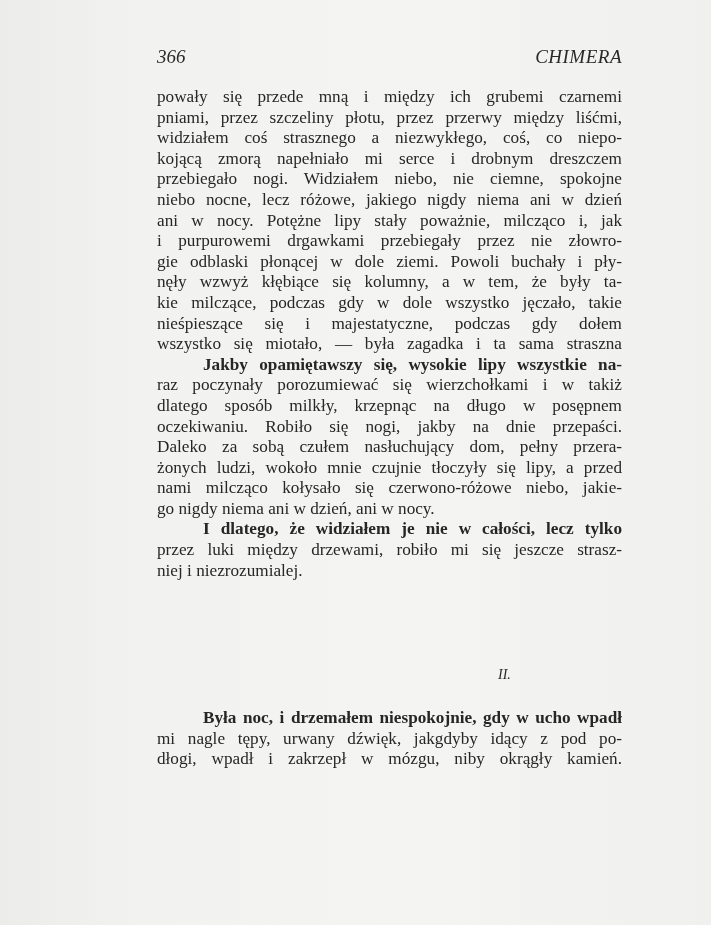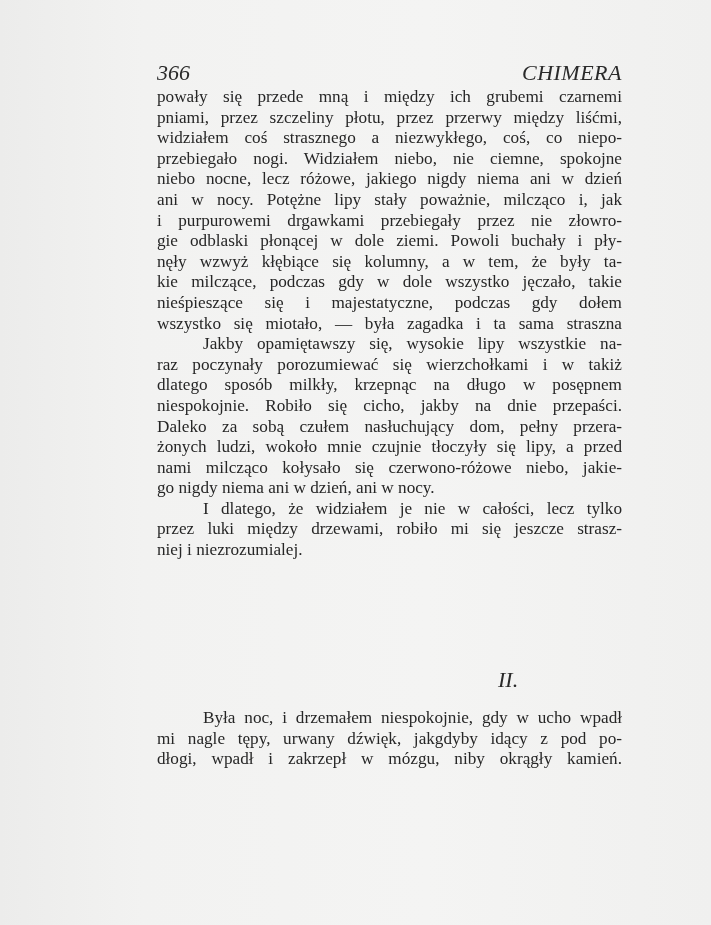--- a/index.html
+++ b/index.html
@@ -16,26 +16,26 @@
       color: #262626;
     }
     .page {
       position: absolute;
       left: 0; top: 0;
       width: 711px; height: 925px;
       background: linear-gradient(90deg, #ececeb 0%, #f2f2f1 20%, #f4f4f3 60%, #f0f0ef 100%);
     }
     .running-head {
       position: absolute;
-      top: 60px;
+      top: 46px;
       left: 157px;
       width: 465px;
       height: 24px;
       font-style: italic;
-      font-size: 22px;
+      font-size: 19px;
       color: #2a2a2a;
     }
     .page-number {
       position: absolute;
       left: 0;
       top: 0;
     }
     .journal-title {
       position: absolute;
       right: 0;
@@ -54,62 +54,64 @@
       white-space: nowrap;
       text-align: justify;
       text-align-last: justify;
       display: block;
     }
     .line.last {
       text-align-last: left;
     }
     .line.indent {
       padding-left: 46px;
+      font-weight: bold;
     }
     .block-1 { top: 87px; }
     .section-number {
       position: absolute;
       top: 667px;
       left: 498px;
       font-style: italic;
-      font-size: 22px;
+      font-size: 14px;
       color: #2a2a2a;
     }
     .block-2 { top: 708px; }
   </style>
 </head>
 <body>
 
 <div class="page">
 
   <div class="running-head">
     <span class="page-number">366</span>
     <span class="journal-title">CHIMERA</span>
   </div>
 
   <div class="text-block block-1">
     <div>
       <span class="line">powały się przede mną i między ich grubemi czarnemi</span>
       <span class="line">pniami, przez szczeliny płotu, przez przerwy między liśćmi,</span>
       <span class="line">widziałem coś strasznego a niezwykłego, coś, co niepo-</span>
+      <span class="line">kojącą zmorą napełniało mi serce i drobnym dreszczem</span>
       <span class="line">przebiegało nogi. Widziałem niebo, nie ciemne, spokojne</span>
       <span class="line">niebo nocne, lecz różowe, jakiego nigdy niema ani w dzień</span>
       <span class="line">ani w nocy. Potężne lipy stały poważnie, milcząco i, jak</span>
       <span class="line">i purpurowemi drgawkami przebiegały przez nie złowro-</span>
       <span class="line">gie odblaski płonącej w dole ziemi. Powoli buchały i pły-</span>
       <span class="line">nęły wzwyż kłębiące się kolumny, a w tem, że były ta-</span>
       <span class="line">kie milczące, podczas gdy w dole wszystko jęczało, takie</span>
       <span class="line">nieśpieszące się i majestatyczne, podczas gdy dołem</span>
       <span class="line">wszystko się miotało, — była zagadka i ta sama straszna</span>
     </div>
     <div>
       <span class="line indent">Jakby opamiętawszy się, wysokie lipy wszystkie na-</span>
       <span class="line">raz poczynały porozumiewać się wierzchołkami i w takiż</span>
       <span class="line">dlatego sposób milkły, krzepnąc na długo w posępnem</span>
-      <span class="line">niespokojnie. Robiło się cicho, jakby na dnie przepaści.</span>
+      <span class="line">oczekiwaniu. Robiło się nogi, jakby na dnie przepaści.</span>
       <span class="line">Daleko za sobą czułem nasłuchujący dom, pełny przera-</span>
       <span class="line">żonych ludzi, wokoło mnie czujnie tłoczyły się lipy, a przed</span>
       <span class="line">nami milcząco kołysało się czerwono-różowe niebo, jakie-</span>
       <span class="line last">go nigdy niema ani w dzień, ani w nocy.</span>
     </div>
     <div>
       <span class="line indent">I dlatego, że widziałem je nie w całości, lecz tylko</span>
       <span class="line">przez luki między drzewami, robiło mi się jeszcze strasz-</span>
       <span class="line last">niej i niezrozumialej.</span>
     </div>

